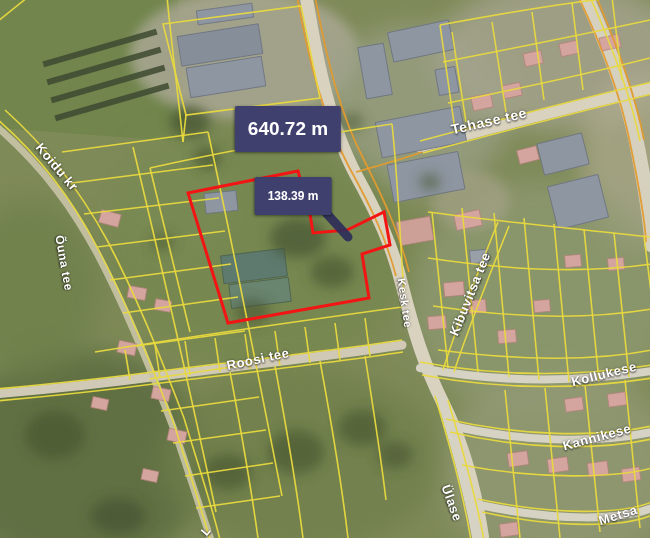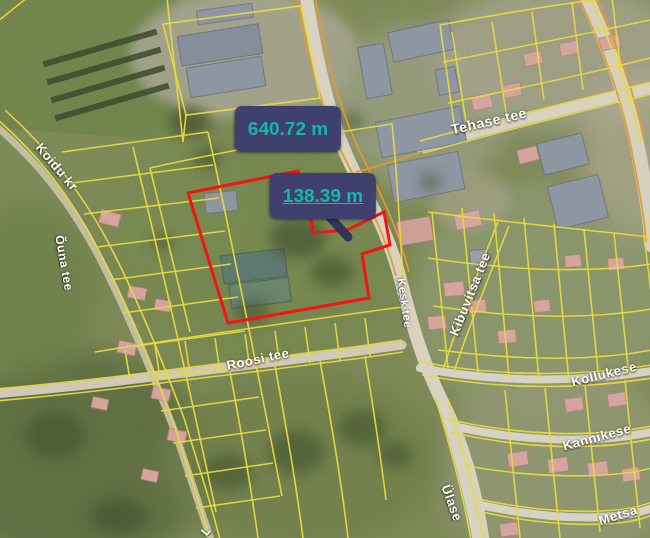--- a/index.html
+++ b/index.html
@@ -19,26 +19,26 @@
   .yl{stroke:var(--yl);stroke-width:1.6;fill:none;opacity:.95;}
   .or{stroke:var(--or);stroke-width:1.8;fill:none;opacity:.95;}
   .road{fill:none;stroke-linecap:round;}
   .street-label{
     position:absolute;color:var(--label);font-weight:700;white-space:nowrap;
     letter-spacing:.6px;text-shadow:0 1px 2px rgba(0,0,0,.7),0 0 3px rgba(0,0,0,.45);
     pointer-events:none;
   }
   .badge{
     position:absolute;transform:translate(-50%,-50%);
-    background:var(--badge);color:#14b8a6;font-weight:700;
-    padding:12px 13px;border-radius:7px;white-space:nowrap;
+    background:var(--badge);color:#ffffff;font-weight:700;
+    padding:12px 13px;border-radius:2px;white-space:nowrap;
     box-shadow:0 1px 3px rgba(0,0,0,.45);
   }
   #badge-640{left:288px;top:129px;font-size:19px;}
-  #badge-138{left:323px;top:196px;font-size:19px;text-decoration:underline;}
+  #badge-138{left:293px;top:196px;font-size:12px;}
 </style>
 </head>
 <body>
 
 <svg id="map" width="650" height="538" viewBox="0 0 650 538" xmlns="http://www.w3.org/2000/svg">
   <defs>
     <filter id="b6" x="-40%" y="-40%" width="180%" height="180%">
         <feGaussianBlur stdDeviation="6"></feGaussianBlur>
       </filter>
     <filter id="b12" x="-40%" y="-40%" width="180%" height="180%">

